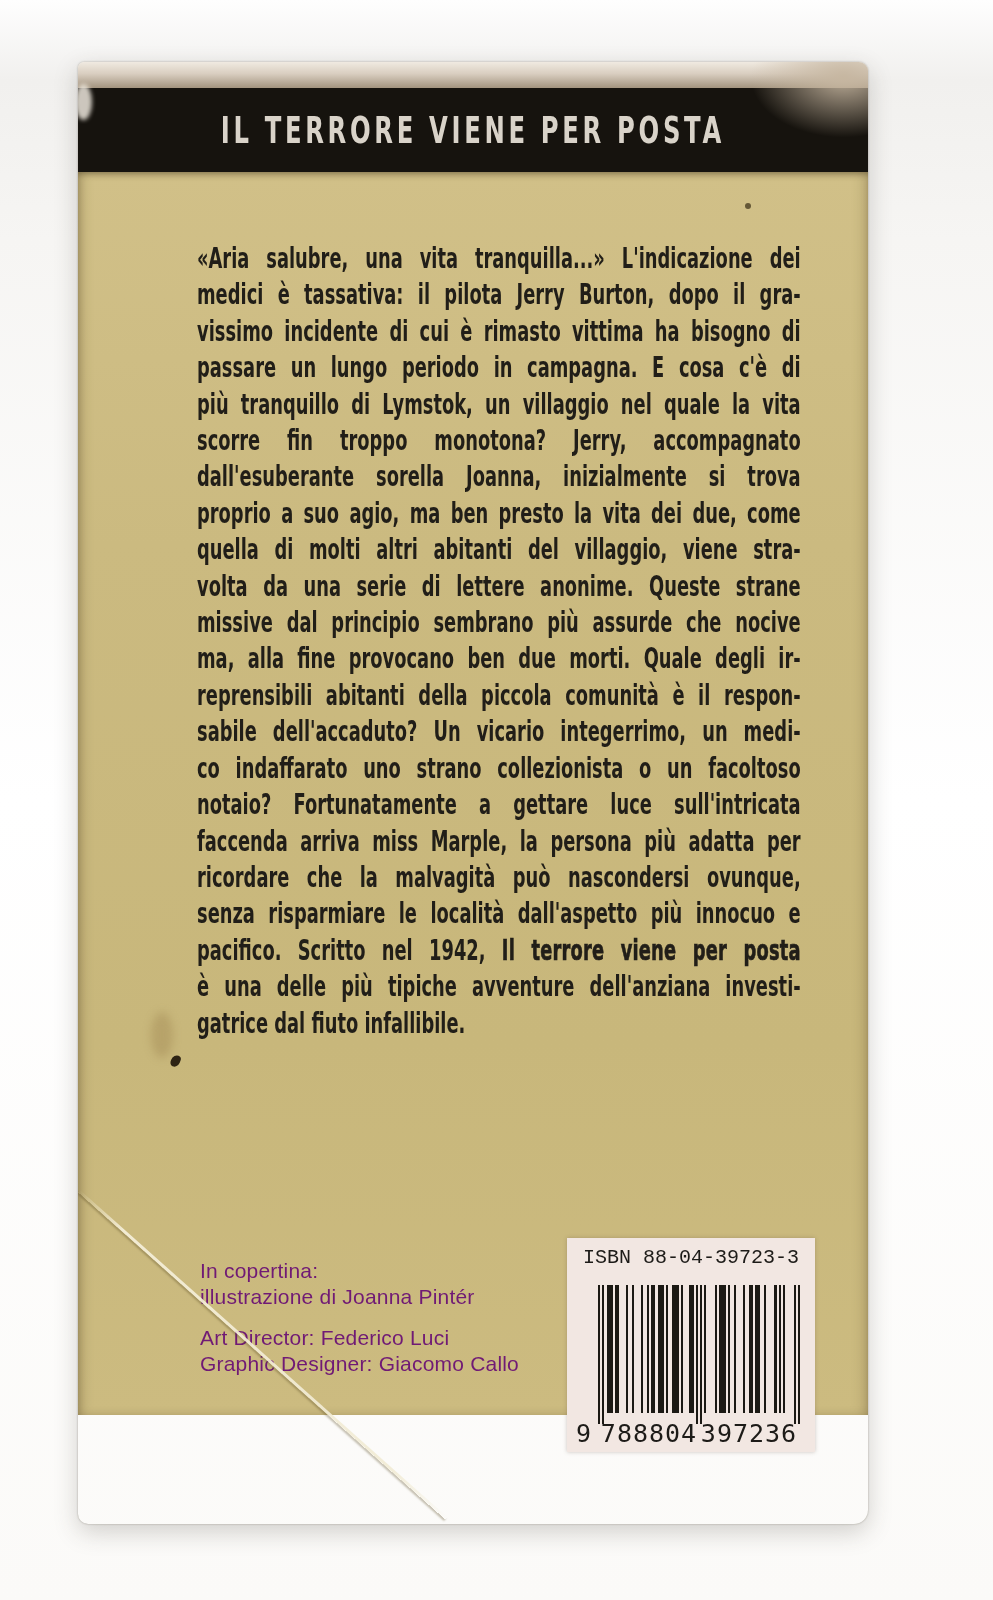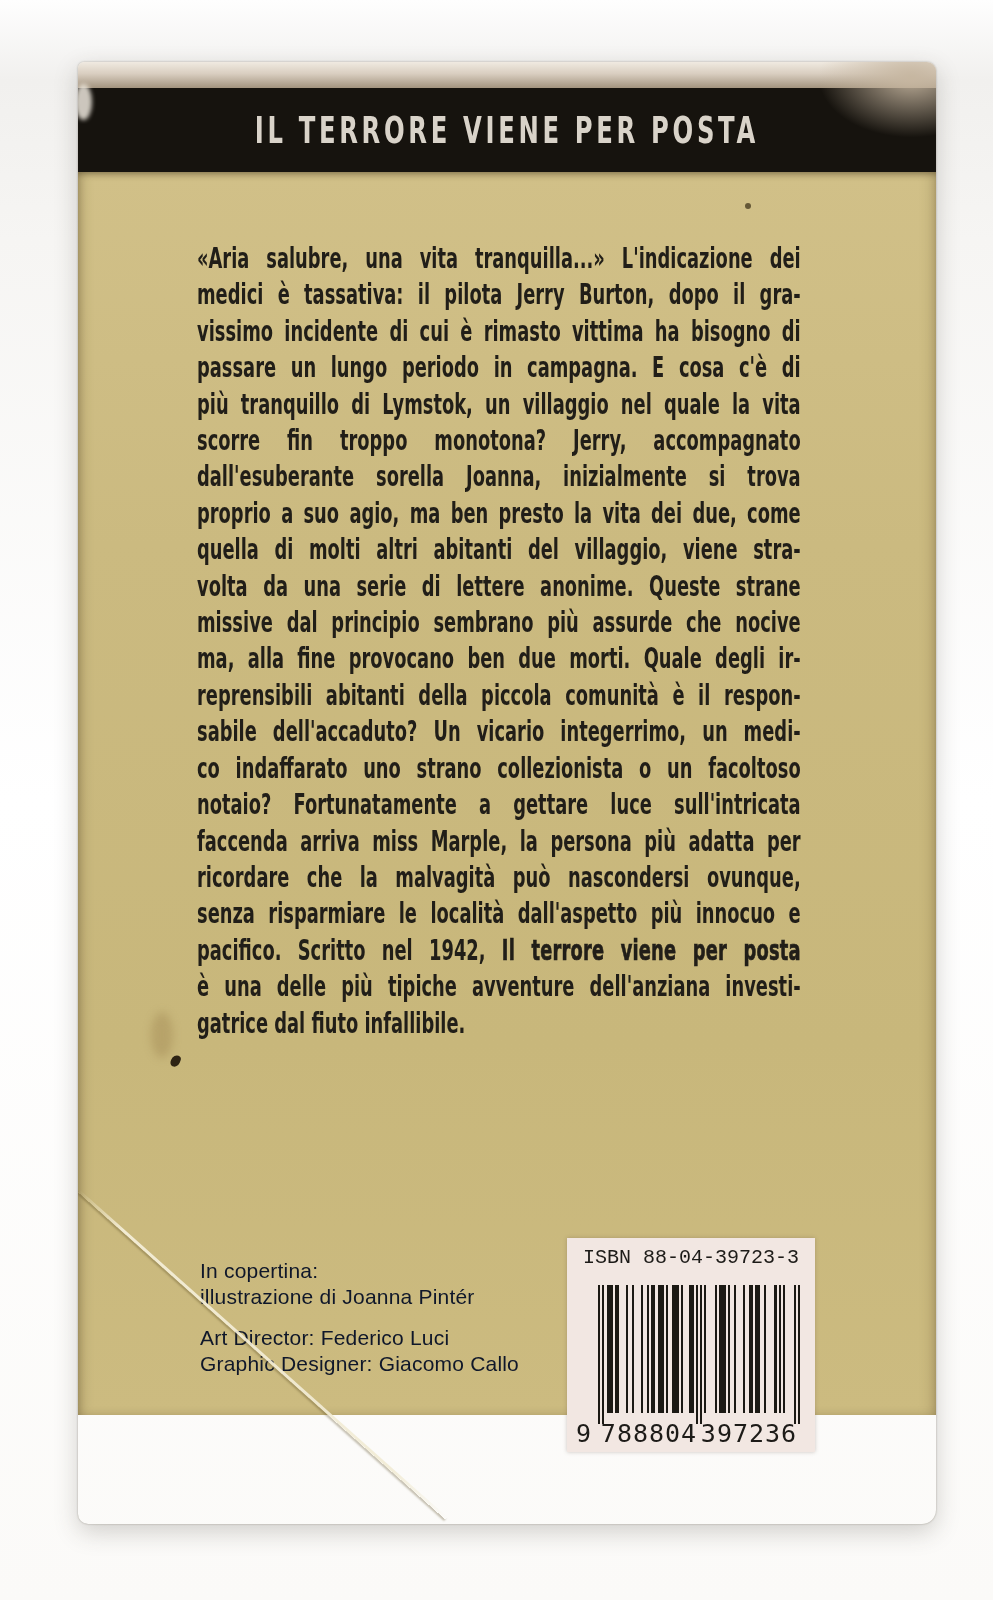--- a/index.html
+++ b/index.html
@@ -2,21 +2,21 @@
 <html style="--band-black: #16130e; --title-text: #d9d3c9; --blurb-text: #211e18; --cover-bg: #cbba80; --label-bg: #f2e7e2; --price-text: #eceae4; --barcode-black: #1c1914;"><head>
 <meta charset="utf-8">
 <style>
   html,body{margin:0;padding:0;}
   body{
     width:993px;height:1600px;position:relative;overflow:hidden;
     background:linear-gradient(180deg,#fefefe 0%,#f1f0ee 5%,#f6f5f3 15%,#ffffff 50%,#fbfaf8 100%);
     font-family:"Liberation Sans",sans-serif;
   }
   .book{
-    position:absolute;left:78px;top:62px;width:858px;height:1462px;
+    position:absolute;left:78px;top:62px;width:790px;height:1462px;
     border-radius:6px 9px 14px 10px;overflow:hidden;
     box-shadow:0 8px 24px rgba(60,55,45,.22),0 0 2px rgba(80,70,50,.45);
   }
   .top-edge{
     position:absolute;left:0;top:0;width:100%;height:26px;
     background:linear-gradient(180deg,#f0eae1 0%,#d9cec0 45%,#a3947f 100%);
   }
   .title-band{
     position:absolute;left:0;top:26px;width:100%;height:84px;
     background:var(--band-black,#16130e);
@@ -38,21 +38,21 @@
     position:absolute;left:119px;top:178px;width:980px;
     transform:scaleX(.616);transform-origin:0 0;
     font-family:"DejaVu Sans",sans-serif;font-weight:bold;
     font-size:29px;line-height:36.4px;color:var(--blurb-text,#211e18);
   }
   .blurb-line{text-align:justify;text-align-last:justify;}
   .blurb-line.last{text-align-last:left;}
   .bseg{-webkit-text-stroke:.7px currentColor;letter-spacing:.01em;}
   .credits{
     position:absolute;left:122px;top:1196px;
-    font-size:21px;line-height:26px;color:#0f172a;letter-spacing:.2px;
+    font-size:21px;line-height:26px;color:#701a75;letter-spacing:.2px;
   }
   .credit-group{margin-bottom:15px;}
   .isbn-label{
     position:absolute;left:489px;top:1176px;width:248px;height:214px;
     background:var(--label-bg,#f2e7e2);z-index:6;
     box-shadow:0 0 4px rgba(90,70,60,.3);
   }
   .isbn-header{
     margin-top:8px;text-align:center;
     font-family:Liberation Mono, monospace;font-size:20px;color:#1d1b18;

